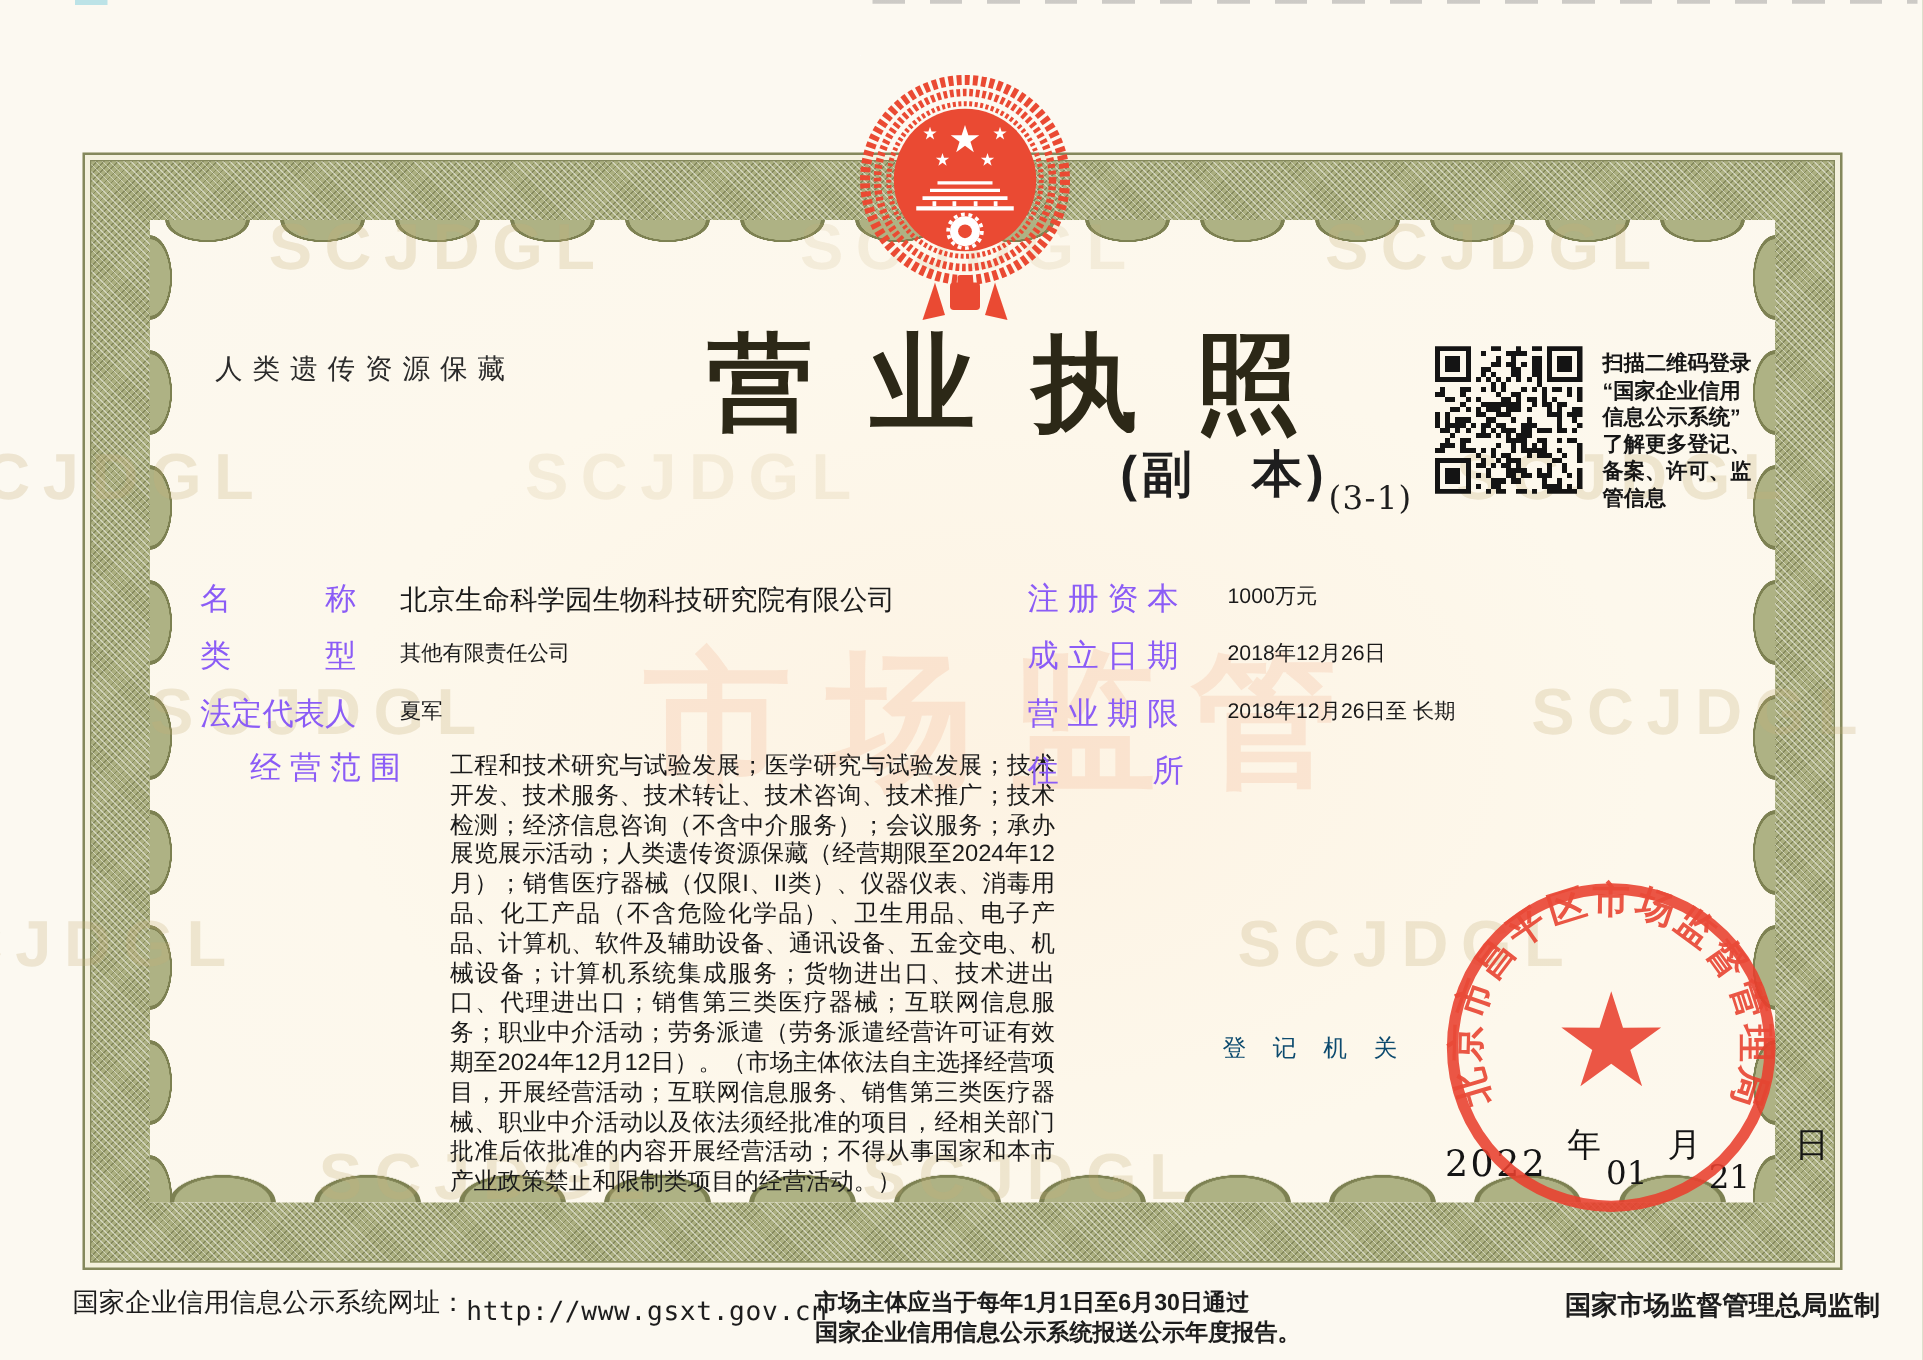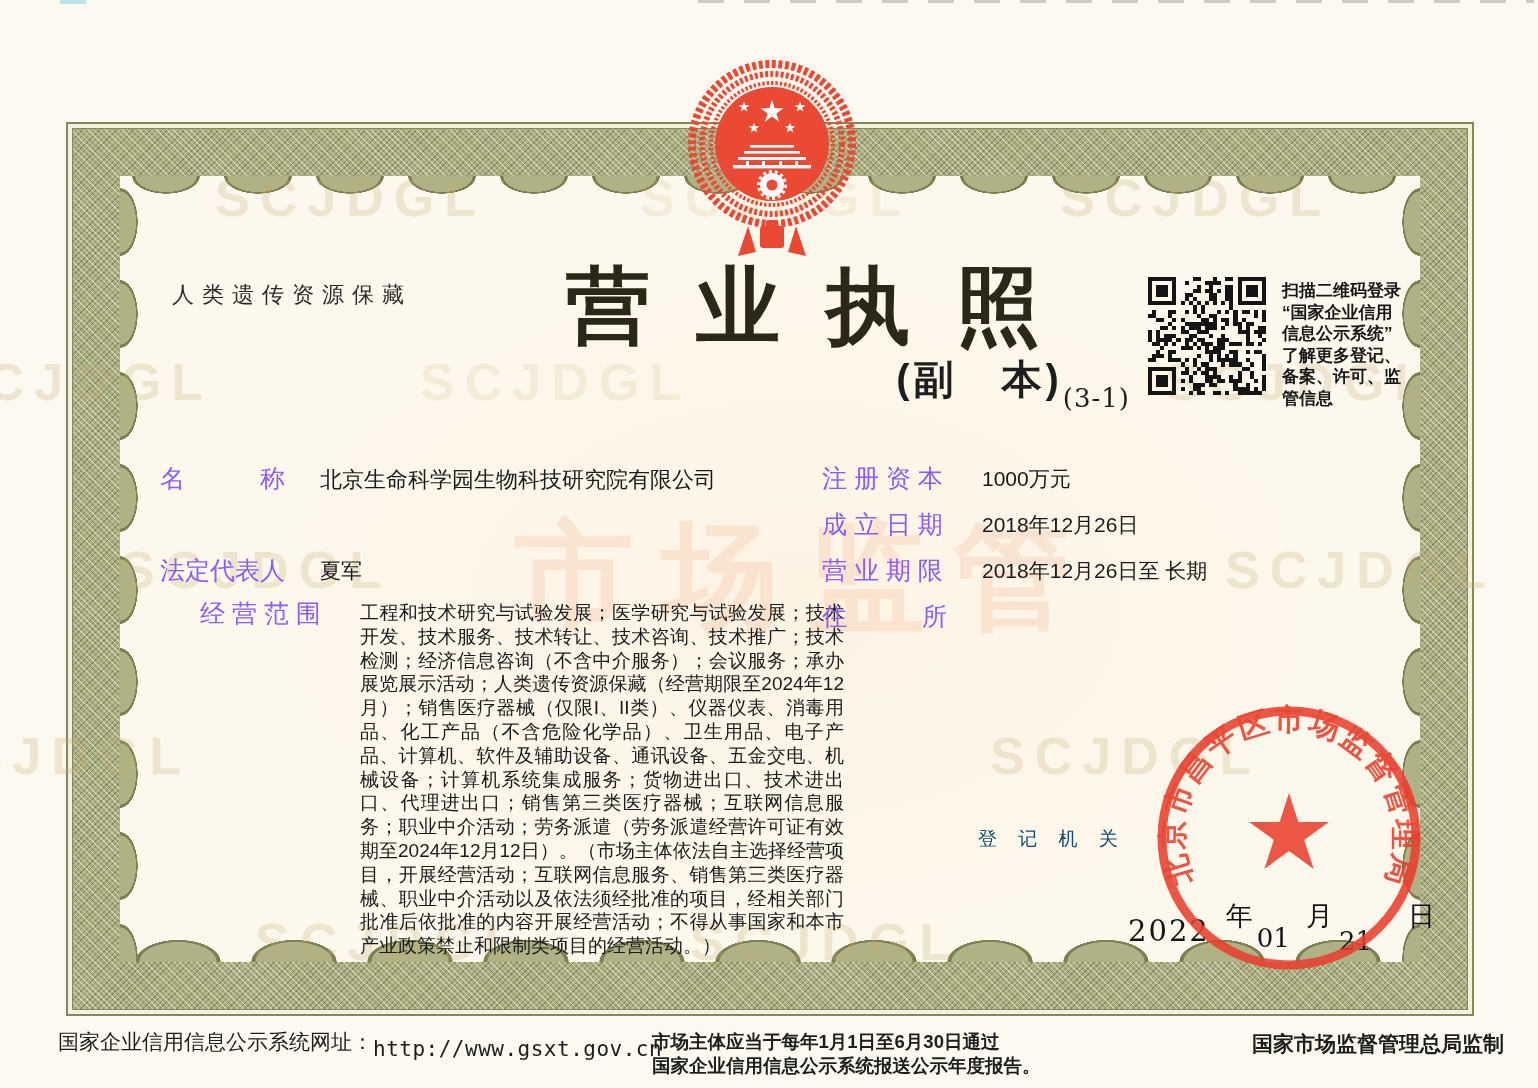--- a/index.html
+++ b/index.html
@@ -56,30 +56,30 @@
   .qrwrap{position:absolute;left:1148px;top:277px;width:118px;height:118px;z-index:5;}
   .qrcap{position:absolute;left:1282px;top:280px;width:170px;z-index:5;
       font-size:17px;line-height:21.5px;font-weight:600;color:#161616;}
 
   
   .emblem{position:absolute;left:688px;top:44px;width:168px;height:216px;z-index:6;}
 
   
   .row{position:absolute;display:flex;align-items:flex-start;z-index:5;}
   .flabel{flex:none;width:158px;font-size:25px;color:#8b5cf6;white-space:pre;}
-  .fvalue{margin-left:2px;font-size:21px;color:#1a1a1a;padding-top:3px;}
+  .fvalue{margin-left:2px;font-size:17px;color:#1a1a1a;padding-top:3px;}
   .fvalue.small{font-size:19px;}
   .scopeval{width:484px;font-size:19px;line-height:23.8px;text-align:justify;padding-top:4px;}
 
   .regorg{position:absolute;left:978px;top:826px;z-index:5;font-size:19px;letter-spacing:8px;
       color:#0c4a6e;white-space:pre;}
 
   
   .seal{position:absolute;left:1143px;top:693px;width:292px;height:292px;z-index:7;opacity:.95;}
-  .dateline{position:absolute;left:1128px;top:898px;width:330px;z-index:6;color:#141414;white-space:nowrap;}
+  .dateline{position:absolute;left:1156px;top:898px;width:330px;z-index:6;color:#141414;white-space:nowrap;}
   .dateline .num{font-family:"DejaVu Serif",serif;font-size:29px;position:relative;}
   .dateline .yr{top:16px;margin-right:16px;letter-spacing:2px;}
   .dateline .mo{top:22px;margin:0 4px;font-size:26px;}
   .dateline .dy{top:25px;margin:0 36px 0 6px;font-size:26px;}
   .dateline .cjk{font-size:27px;}
   .dateline .cjk.m{margin-left:12px;}
 
   
   .foot{position:absolute;z-index:5;color:#1d1d1d;}
   .f-left{left:58px;top:1028px;font-size:21px;}
@@ -551,20 +551,24 @@
     <div>信息公示系统”</div>
     <div>了解更多登记、</div>
     <div>备案、许可、监</div>
     <div>管信息</div>
   </div>
 
   <div class="row" style="left:160px;top:462px;width:660px;">
     <span class="flabel">名　　　称</span>
     <span class="fvalue" style="font-size:22px;">北京生命科学园生物科技研究院有限公司</span>
   </div>
+  <div class="row" style="left:160px;top:508px;width:660px;">
+    <span class="flabel">类　　　型</span>
+    <span class="fvalue">其他有限责任公司</span>
+  </div>
   <div class="row" style="left:160px;top:554px;width:660px;">
     <span class="flabel">法定代表人</span>
     <span class="fvalue">夏军</span>
   </div>
   <div class="row" style="left:160px;top:597px;width:660px;margin-left:40px;">
     <span class="flabel">经 营 范 围</span>
     <span class="fvalue scopeval">工程和技术研究与试验发展；医学研究与试验发展；技术开发、技术服务、技术转让、技术咨询、技术推广；技术检测；经济信息咨询（不含中介服务）；会议服务；承办展览展示活动；人类遗传资源保藏（经营期限至2024年12月）；销售医疗器械（仅限I、II类）、仪器仪表、消毒用品、化工产品（不含危险化学品）、卫生用品、电子产品、计算机、软件及辅助设备、通讯设备、五金交电、机械设备；计算机系统集成服务；货物进出口、技术进出口、代理进出口；销售第三类医疗器械；互联网信息服务；职业中介活动；劳务派遣（劳务派遣经营许可证有效期至2024年12月12日）。（市场主体依法自主选择经营项目，开展经营活动；互联网信息服务、销售第三类医疗器械、职业中介活动以及依法须经批准的项目，经相关部门批准后依批准的内容开展经营活动；不得从事国家和本市产业政策禁止和限制类项目的经营活动。）</span>
   </div>
 
   <div class="row" style="left:822px;top:462px;width:640px;">

